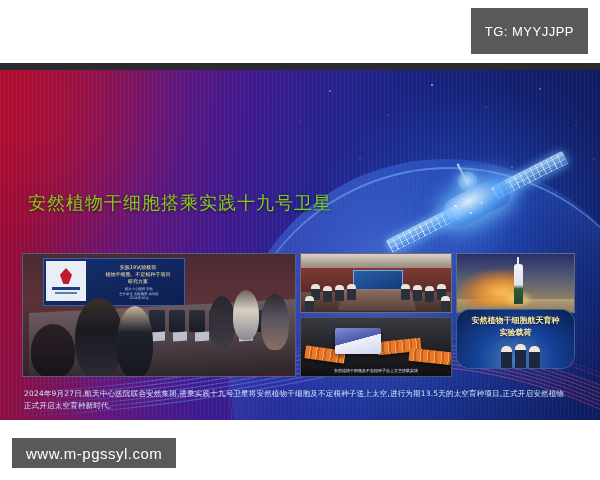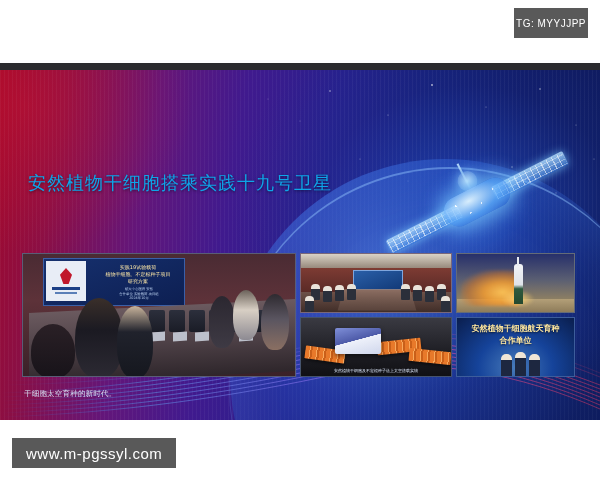--- a/index.html
+++ b/index.html
@@ -8,21 +8,21 @@
     background:#ffffff;
     font-family:"Liberation Sans","DejaVu Sans",sans-serif;
   }
 
   
   .wm{
     position:absolute;background:#595959;color:#ffffff;
     display:flex;align-items:center;justify-content:center;
     letter-spacing:.5px;white-space:nowrap;
   }
-  #wm-top{right:12px;top:8px;height:30px;padding:0 2px;font-size:10px;}
+  #wm-top{right:12px;top:8px;height:46px;padding:0 14px;font-size:13px;}
   #wm-bottom{left:12px;bottom:12px;height:30px;padding:0 14px;font-size:15px;}
 
   
   #banner{
     position:absolute;left:0;top:63px;width:600px;height:357px;
     overflow:hidden;background:#1b1b5e;
   }
   #banner-topbar{position:absolute;left:0;top:0;width:100%;height:7px;background:#2b2b2f;z-index:9;}
 
   
@@ -101,23 +101,24 @@
   
   #headline{position:absolute;left:28px;top:108px;z-index:6;}
   .space-ghost{
     position:absolute;left:4px;top:-14px;
     font-size:40px;font-weight:bold;letter-spacing:4px;
     color:rgba(255,255,255,.10);
     font-family:"Liberation Serif",serif;
     white-space:nowrap;pointer-events:none;
   }
   .hl1{
-    position:relative;font-size:18px;letter-spacing:1px;color:#0ea5e9;
+    position:relative;font-size:18px;letter-spacing:1px;color:#84cc16;
     font-family:Liberation Sans, sans-serif;white-space:nowrap;
     text-shadow:0 1px 3px rgba(0,0,0,.55);
+    margin-top:20px;
   }
   .hl2{
     position:relative;margin-top:4px;font-size:27px;font-weight:bold;letter-spacing:1.5px;
     color:#fdf6ea;font-family:"DejaVu Sans",sans-serif;white-space:nowrap;
     text-shadow:0 2px 6px rgba(0,0,0,.6);
   }
 
   
   #collage{position:absolute;left:22px;top:190px;width:531px;height:124px;z-index:6;}
   .ph{position:absolute;overflow:hidden;border:1px solid rgba(150,190,255,.35);box-sizing:border-box;}
@@ -170,21 +171,21 @@
   .sp-bg{position:absolute;left:0;top:0;width:100%;height:100%;background:linear-gradient(180deg,#3a3a42 0%,#202026 55%,#101014 100%);}
   .sp-box{position:absolute;left:34px;top:10px;width:46px;height:26px;
     background:linear-gradient(165deg,#7f8fd8 0%,#4d5aa8 46%,#eef1fa 47%,#cfd6ec 100%);border-radius:2px;
     box-shadow:0 2px 4px rgba(0,0,0,.5);}
   .sp-rack{position:absolute;height:13px;background:
     repeating-linear-gradient(90deg,#e8792a 0 4px,#f7a85c 4px 5px,#c95f19 5px 7px);
     border-radius:1px;box-shadow:0 2px 3px rgba(0,0,0,.45);}
   .sp-cap{position:absolute;left:0;top:0;width:100%;height:100%;
     font-size:4px;color:#d9e3f5;text-align:center;font-family:"DejaVu Sans",sans-serif;}
 
-  #ph-ceremony{left:434px;top:64px;width:119px;height:60px;background:#0e2a66;}
+  #ph-ceremony{left:434px;top:56px;width:119px;height:60px;background:#0e2a66;border-radius:14px;}
   .cm-bg{position:absolute;left:0;top:0;width:100%;height:100%;
     background:radial-gradient(ellipse at 50% 85%,rgba(120,190,255,.55) 0%,rgba(22,70,160,.9) 45%,#0a1e4e 100%);}
   .cm-t1{position:absolute;left:0;top:5px;width:100%;text-align:center;font-size:8px;font-weight:bold;
     color:#ffe8a0;font-family:"DejaVu Sans",sans-serif;text-shadow:0 1px 2px rgba(0,0,0,.6);}
   .cm-t2{position:absolute;left:0;top:17px;width:100%;text-align:center;font-size:8px;font-weight:bold;
     color:#ffe8a0;font-family:"DejaVu Sans",sans-serif;text-shadow:0 1px 2px rgba(0,0,0,.6);}
   .cm-p{position:absolute;bottom:0;width:11px;height:22px;background:linear-gradient(180deg,#f0e6d6 26%,#1d2740 26%);border-radius:5px 5px 0 0;}
 
   
   #caption{
@@ -316,30 +317,31 @@
       <div class="sp-rack" style="left:4px;top:30px;width:40px;transform:rotate(8deg);"></div>
       <div class="sp-rack" style="left:76px;top:22px;width:44px;transform:rotate(-6deg);"></div>
       <div class="sp-rack" style="left:108px;top:32px;width:42px;transform:rotate(6deg);"></div>
       <div class="sp-box"></div>
       <div class="sp-cap" style="top:50px;">安然植物干细胞及不定根种子送上太空搭载实物</div>
     </div>
 
     <div class="ph" id="ph-ceremony">
       <div class="cm-bg"></div>
       <div class="cm-t1">安然植物干细胞航天育种</div>
-      <div class="cm-t2">合作单位</div>
+      <div class="cm-t2">实验载荷</div>
       <div class="cm-p" style="left:44px;"></div>
       <div class="cm-p" style="left:58px;height:24px;"></div>
       <div class="cm-p" style="left:72px;"></div>
     </div>
 
   </div>
 
   <div id="caption">
-    <div>干细胞太空育种的新时代。</div>
+    <div>2024年9月27日,航天中心医院联合安然集团,搭乘实践十九号卫星将安然植物干细胞及不定根种子送上太空,进行为期13.5天的太空育种项目,正式开启安然植物</div>
+    <div>正式开启太空育种新时代。</div>
   </div>
 
   <svg id="waves" viewBox="0 0 600 105" preserveAspectRatio="none">
     <defs>
       <linearGradient id="wg" x1="0" y1="0" x2="1" y2="0">
         <stop offset="0%" stop-color="#2a5fd0" stop-opacity="0"></stop>
         <stop offset="25%" stop-color="#5aa0f0" stop-opacity=".55"></stop>
         <stop offset="55%" stop-color="#9a6cf0" stop-opacity=".65"></stop>
         <stop offset="80%" stop-color="#d84a8c" stop-opacity=".7"></stop>
         <stop offset="100%" stop-color="#e0365e" stop-opacity=".55"></stop>

